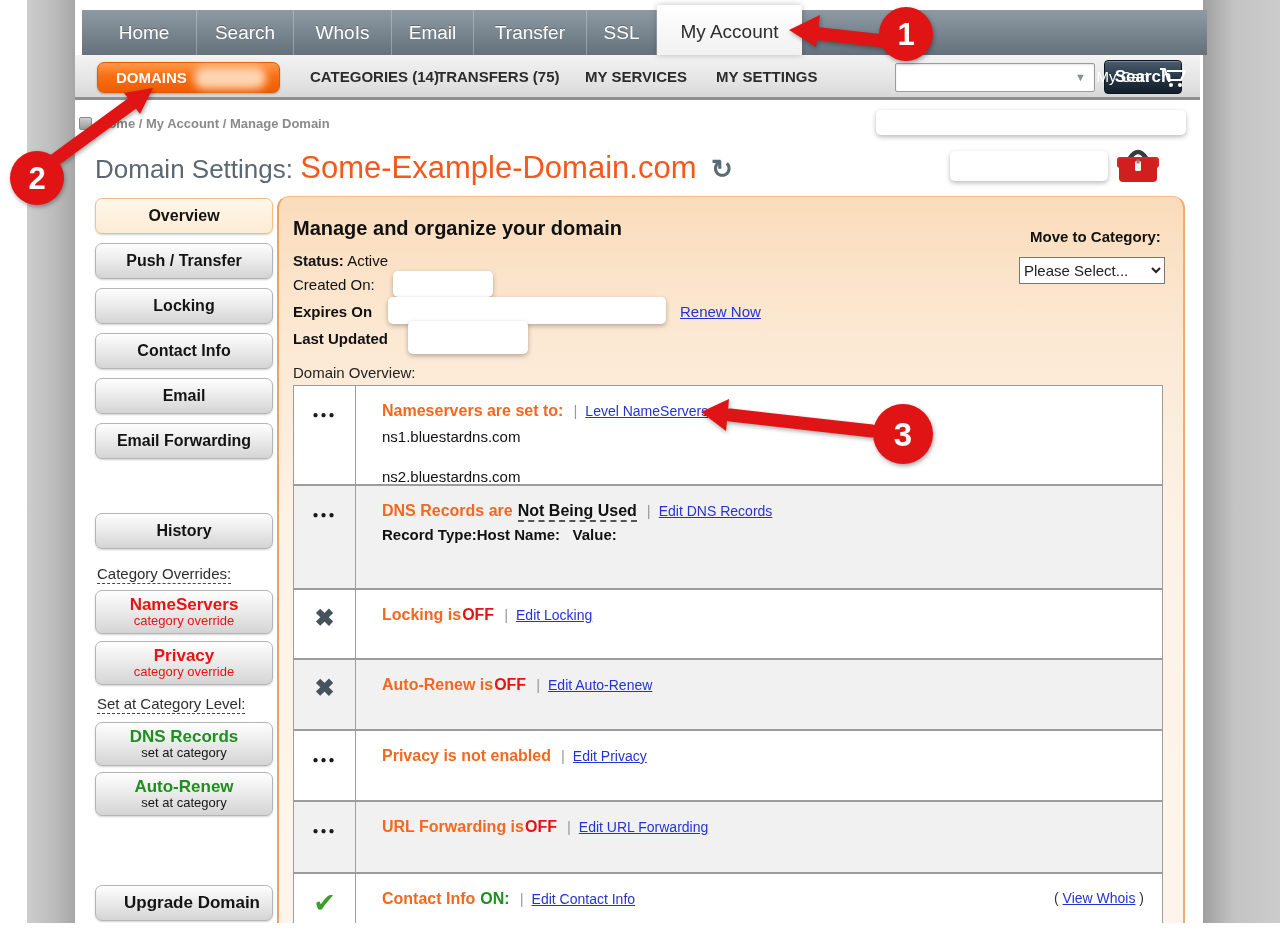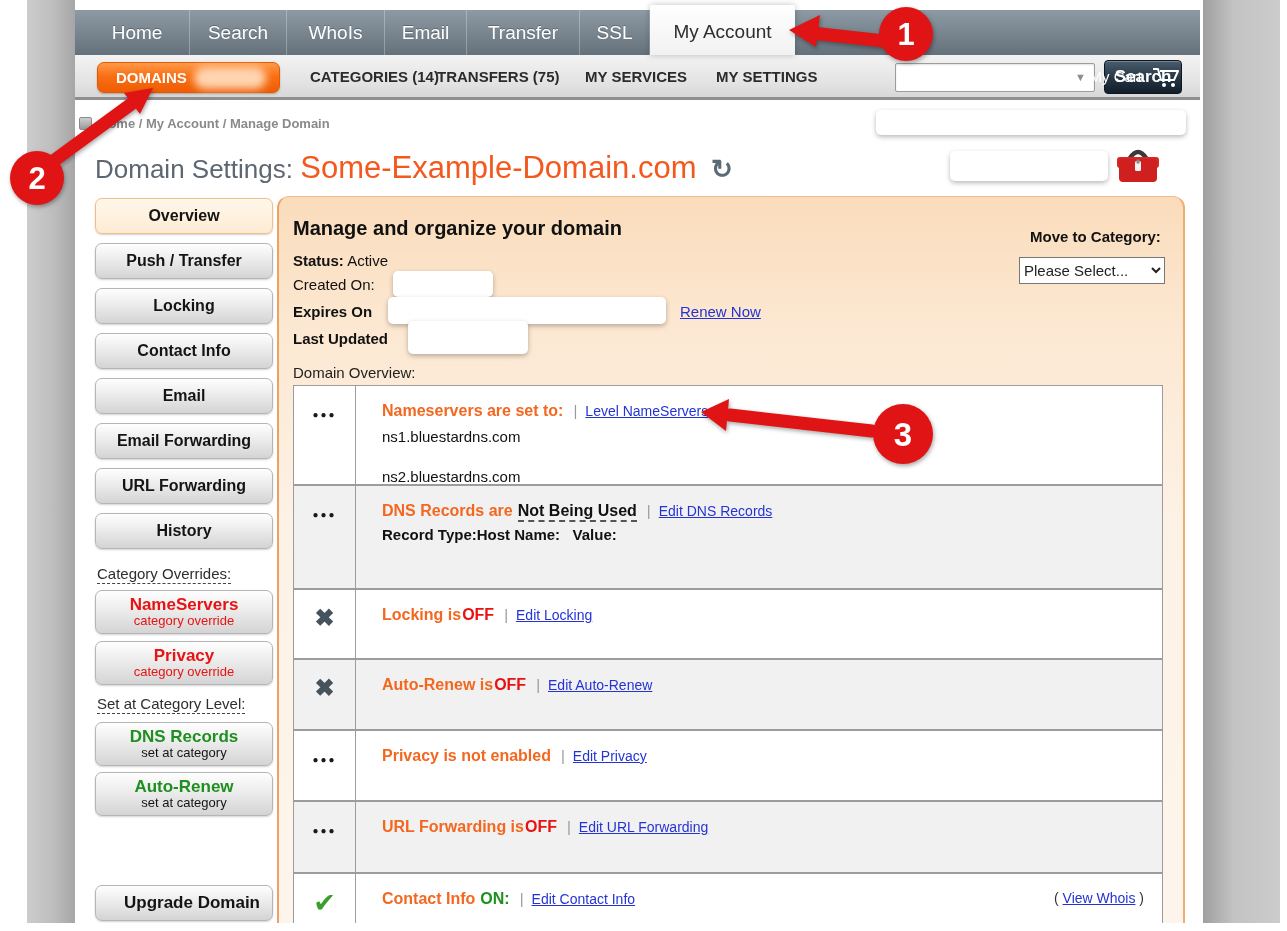--- a/index.html
+++ b/index.html
@@ -7,21 +7,21 @@
   #app { position:relative; width:1287px; height:931px; background:#fff; }
 
   
   .gutter-left  { position:absolute; left:27px; top:0; width:48px; height:923px;
                   background:linear-gradient(90deg,#cdcdcd 0%,#bdbdbd 55%,#a6a6a6 100%); }
   .gutter-right { position:absolute; left:1203px; top:0; width:77px; height:923px;
                   background:linear-gradient(90deg,#9f9f9f 0%,#c3c3c3 40%,#cccccc 100%); }
   .bottom-band  { position:absolute; left:0; top:923px; width:1287px; height:8px; background:#fff; z-index:40; }
 
   
-  .topnav { position:absolute; left:75px; top:10px; width:1125px; height:45px;
+  .topnav { position:absolute; left:82px; top:10px; width:1125px; height:45px;
             background:linear-gradient(180deg,#8d99a3 0%,#77848e 55%,#64717b 100%);
             display:flex; align-items:stretch; padding-left:10px; z-index:5; }
   .tab { height:45px; line-height:45px; text-align:center; color:#fff; font-size:19px;
          border-right:1px solid rgba(255,255,255,.28); text-shadow:0 -1px 0 rgba(0,0,0,.25); cursor:default; }
   .tab.active { background:linear-gradient(180deg,#ffffff 0%,#f1f1f1 100%); color:#2e2e2e;
                 margin-top:-5px; height:50px; line-height:54px; border-radius:3px 3px 0 0;
                 border-right:none; text-shadow:none; box-shadow:0 0 6px rgba(0,0,0,.25); }
   .cart { position:absolute; right:18px; top:0; height:45px; display:flex; align-items:center; gap:10px; color:#fff; font-size:15px;margin-top:44px; }
 
   
@@ -184,21 +184,20 @@
   </svg>
 
   <div class="panel"></div>
 
   <div class="side-btn active" style="top:198px">Overview</div>
   <div class="side-btn" style="top:288px">Locking</div>
   <div class="side-btn" style="top:243px">Push / Transfer</div>
   <div class="side-btn" style="top:333px">Contact Info</div>
   <div class="side-btn" style="top:378px">Email</div>
   <div class="side-btn" style="top:423px">Email Forwarding</div>
-  <div class="side-btn" style="top:468px">URL Forwarding</div>
   <div class="side-btn" style="top:513px">History</div>
 
   <div class="side-label" style="top:565px">Category Overrides:</div>
 
   <div class="side-btn two" style="top:590px">
     <span class="b-title red-t">NameServers</span>
     <span class="b-sub red-t">category override</span>
   </div>
   <div class="side-btn two" style="top:641px">
     <span class="b-title red-t">Privacy</span>

